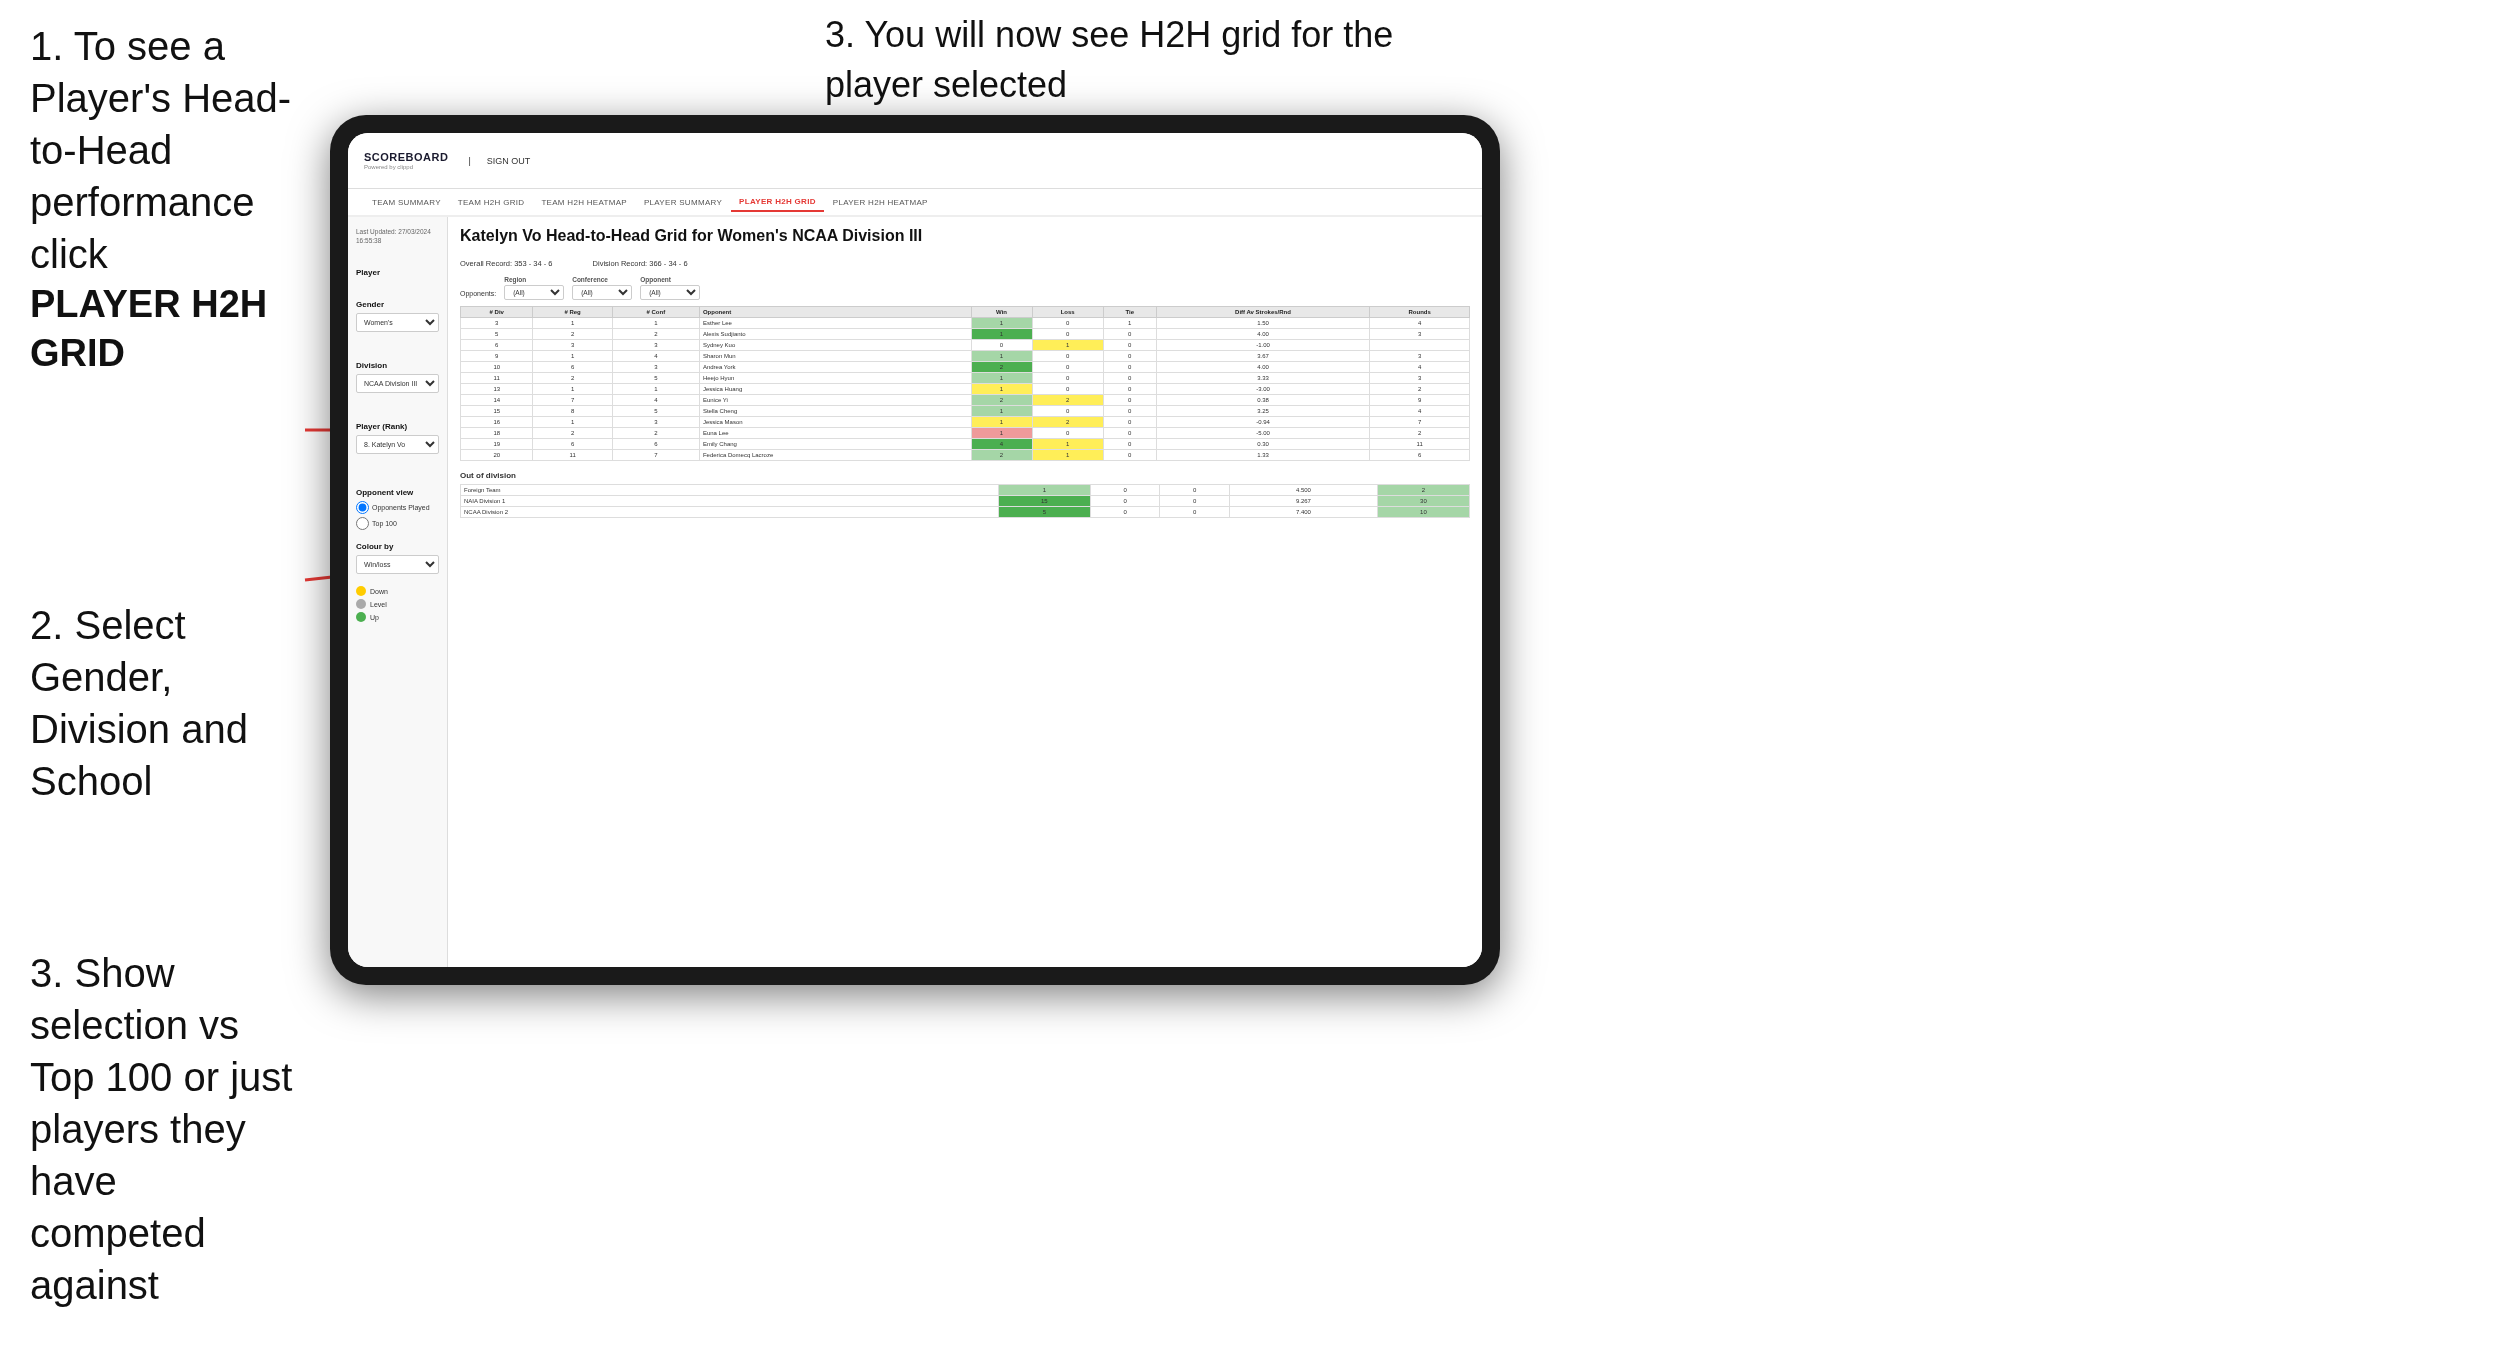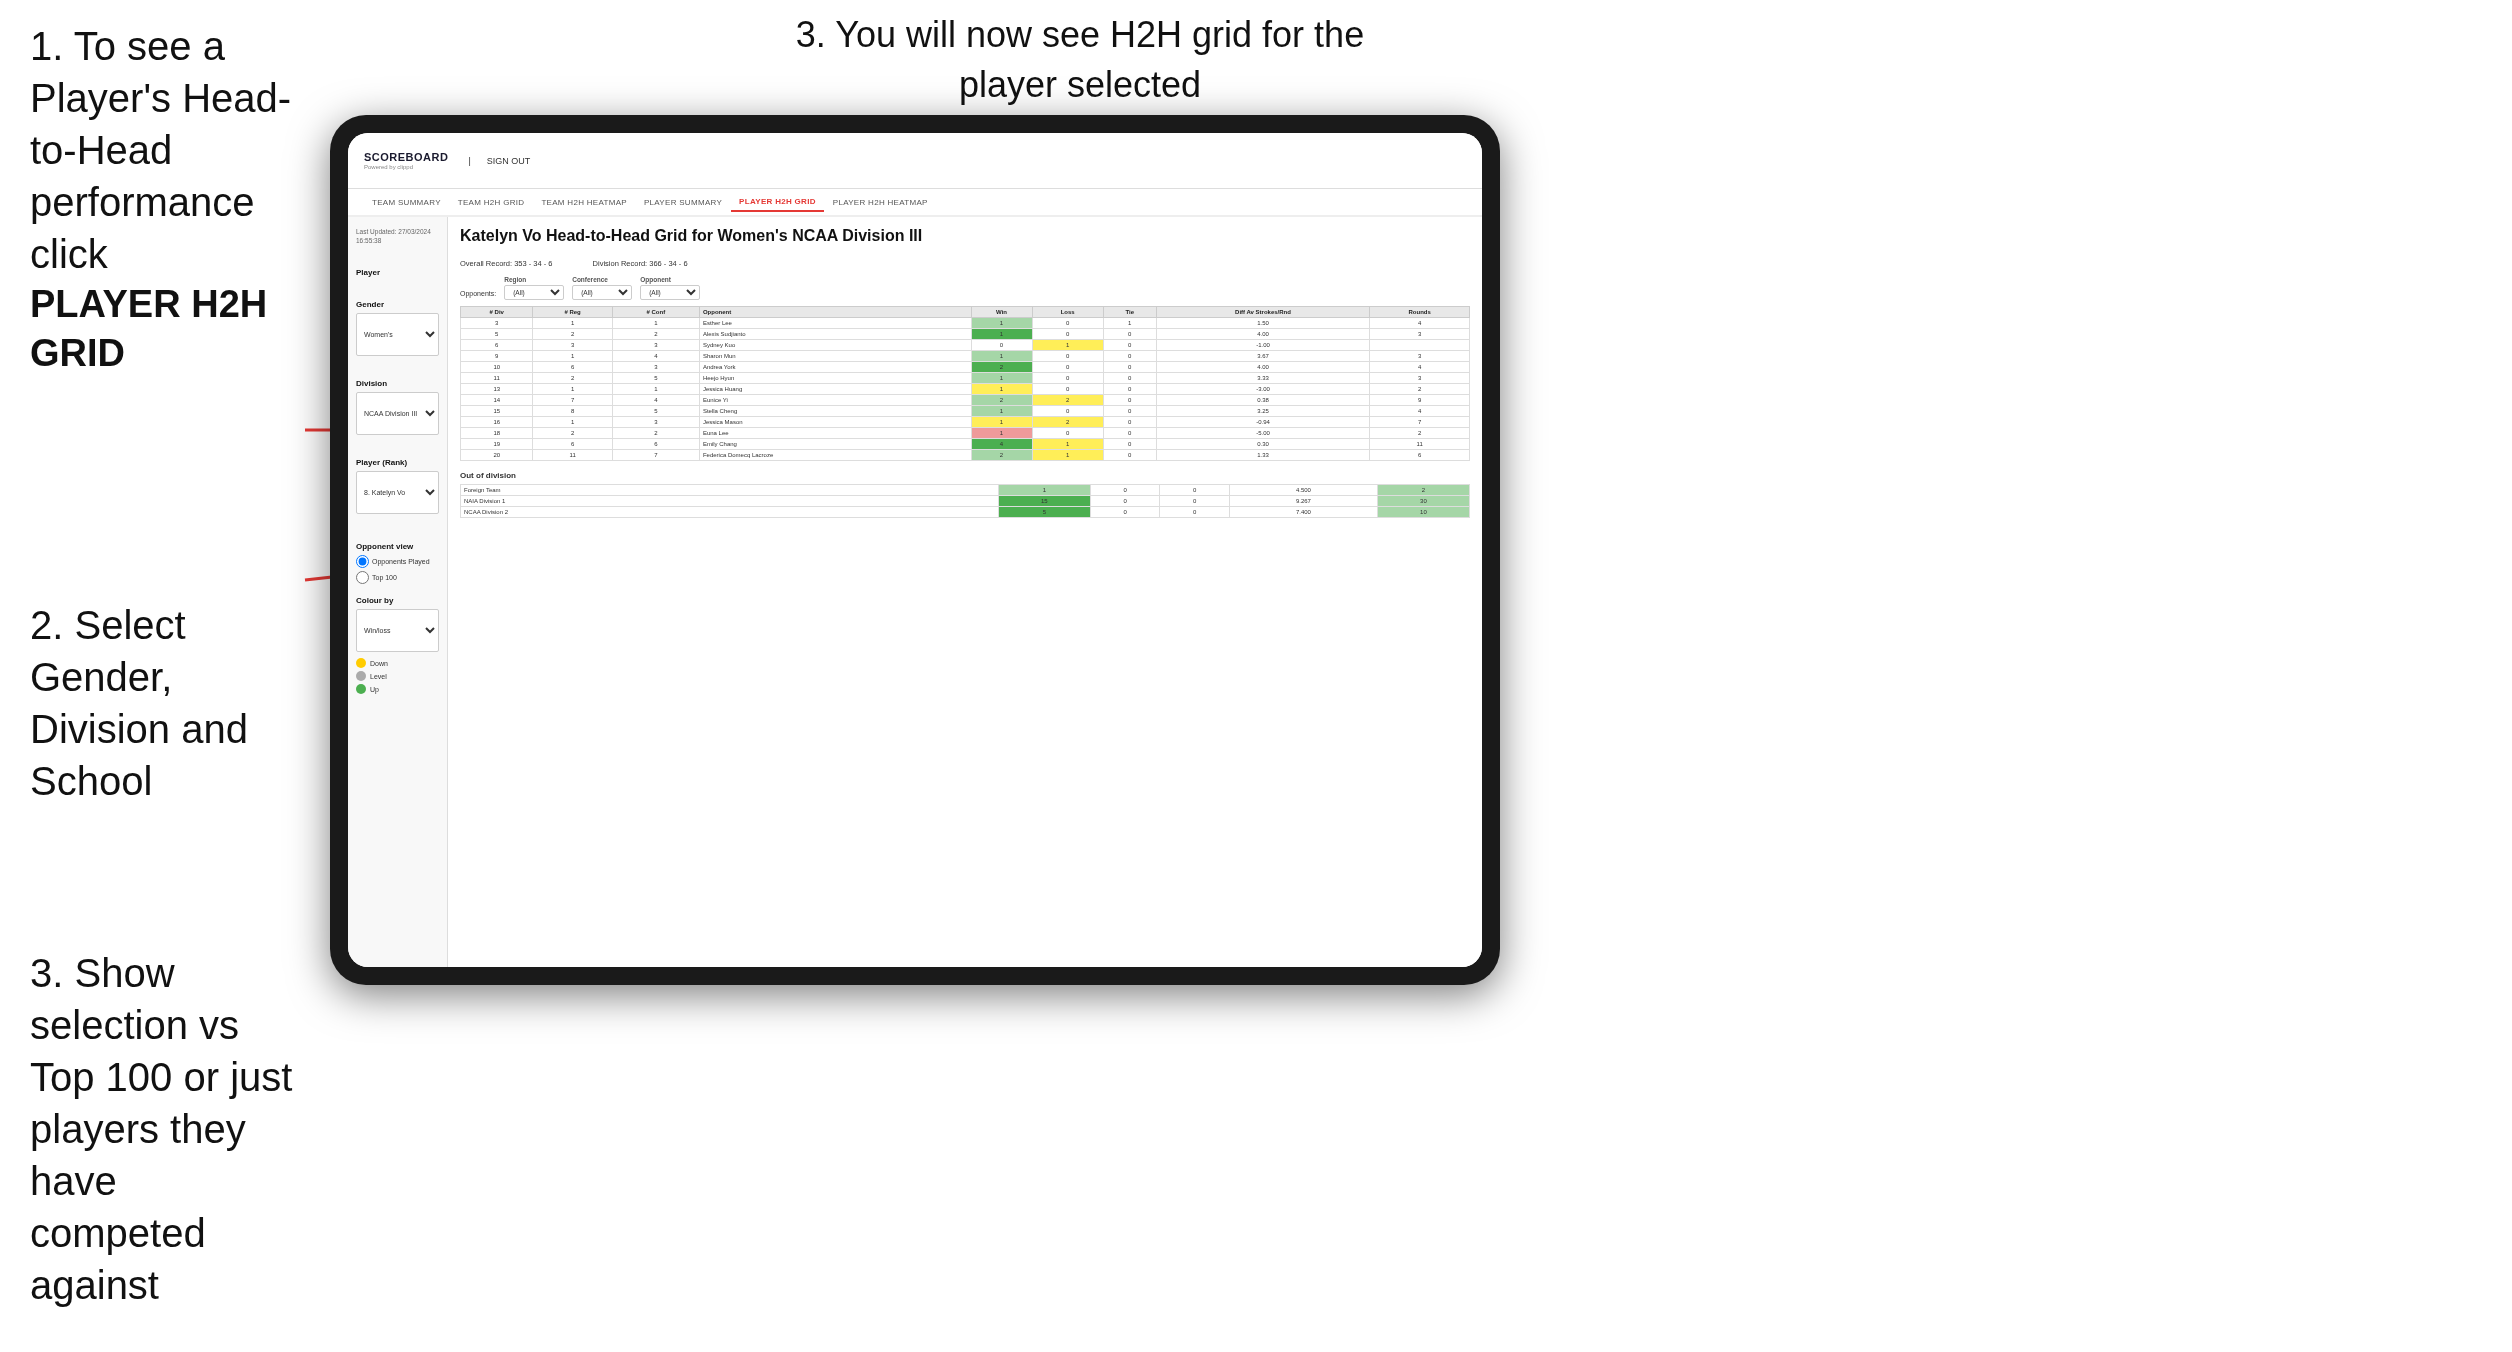--- a/index.html
+++ b/index.html
@@ -30,23 +30,22 @@
     }
     .instruction-block .bold {
       font-weight: 900;
       font-size: 38px;
     }
 
     
     .top-right-instruction {
       position: absolute;
       top: 10px;
-      left: 780px;
+      left: 825px;
       width: 600px;
-      text-align: center;
     }
     .top-right-instruction p {
       font-size: 36px;
       line-height: 1.4;
       color: #111;
     }
 
     
     .arrows-layer {
       position: absolute;
@@ -178,23 +177,24 @@
     .sidebar-section-label {
       font-weight: 700;
       font-size: 8px;
       margin-bottom: 4px;
       margin-top: 23px;
       color: #111;
     }
     .sidebar-select {
       width: 100%;
       font-size: 7px;
-      padding: 16px 3px;
+      padding: 4px 3px;
       border: 1px solid #ccc;
       border-radius: 2px;
+      margin-bottom: 6px;
       background: #fff;
       color: #333;
     }
     .sidebar-radio-group {
       display: flex;
       flex-direction: column;
       gap: 3px;
       font-size: 7px;
       margin-bottom: 6px;
     }

